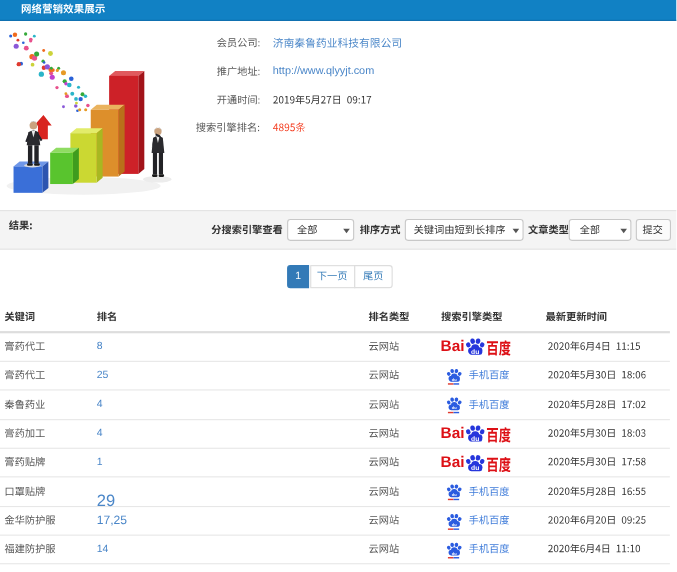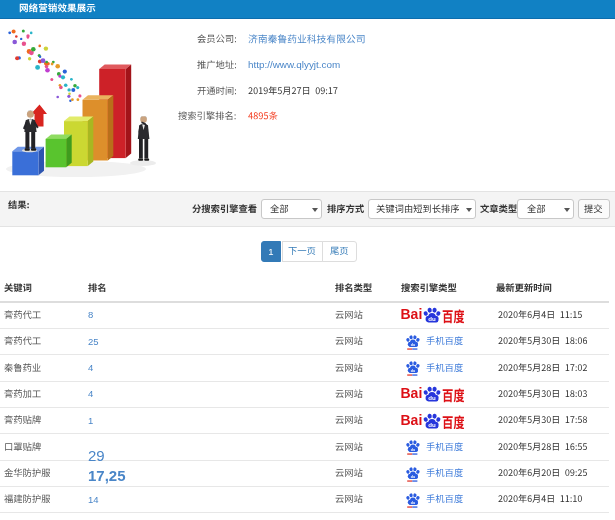--- a/index.html
+++ b/index.html
@@ -149,21 +149,21 @@
     <div style="position:absolute;left:88.0px;top:448px;font-size:15px;color:#4a86c8;font-weight:normal;line-height:1;white-space:nowrap">29</div>
     <svg style="position:absolute;left:335.0px;top:441.6px" width="27.9" height="9.3" viewBox="0 -176 600 200">
       <path fill="#555" d="M33 -152V-137H168V-152ZM28 9C36 5 48 5 158 -5C163 3 167 10 170 17L185 8C175 -11 155 -40 138 -62L124 -55C132 -44 141 -31 149 -19L49 -11C65 -30 81 -55 94 -80H189V-96H11V-80H73C61 -54 44 -30 38 -23C32 -15 27 -9 22 -8C25 -3 27 5 28 9ZM239 -107C248 -96 258 -83 267 -70C259 -49 248 -31 234 -18C238 -16 244 -11 246 -9C258 -22 268 -38 276 -57C282 -48 288 -39 291 -31L301 -41C296 -50 289 -61 281 -72C287 -89 291 -107 294 -126L281 -128C278 -113 275 -99 272 -86C264 -96 256 -106 248 -116ZM297 -107C306 -96 315 -83 324 -70C316 -48 305 -30 290 -16C294 -14 300 -10 302 -8C315 -21 325 -37 333 -56C340 -45 346 -34 349 -25L360 -34C355 -45 348 -58 339 -72C344 -88 348 -106 351 -126L337 -128C335 -113 332 -99 329 -86C322 -96 314 -106 306 -115ZM218 -156V16H233V-142H368V-4C368 0 367 1 363 1C359 1 346 1 333 1C335 5 337 11 338 15C356 16 367 15 374 13C380 10 383 6 383 -4V-156ZM412 -130V-116H489V-130ZM420 -105C424 -82 428 -53 429 -33L442 -36C441 -55 436 -84 432 -107ZM435 -163C440 -154 446 -141 449 -132L462 -137C460 -145 454 -158 448 -167ZM466 -110C463 -85 458 -50 453 -29C436 -25 421 -21 409 -19L413 -4C434 -9 462 -16 489 -23L487 -37L466 -32C471 -53 476 -83 480 -107ZM493 -72V16H508V6H568V15H584V-72H541V-112H592V-127H541V-168H526V-72ZM508 -8V-58H568V-8Z"></path>
     </svg>
     <svg style="position:absolute;left:497.5px;top:441.7px" width="89.5" height="9.05" viewBox="0 -176 1977 200">
       <path fill="#333" d="M9 0H101V-16H60C53 -16 44 -15 36 -14C71 -47 94 -77 94 -106C94 -132 77 -149 51 -149C33 -149 20 -141 8 -128L19 -117C27 -127 37 -134 49 -134C67 -134 76 -122 76 -105C76 -80 55 -51 9 -11ZM167 3C194 3 212 -23 212 -74C212 -125 194 -149 167 -149C139 -149 121 -125 121 -74C121 -23 139 3 167 3ZM167 -12C150 -12 139 -31 139 -74C139 -117 150 -135 167 -135C183 -135 195 -117 195 -74C195 -31 183 -12 167 -12ZM231 0H323V-16H282C275 -16 266 -15 258 -14C293 -47 316 -77 316 -106C316 -132 299 -149 273 -149C255 -149 242 -141 230 -128L241 -117C249 -127 259 -134 271 -134C289 -134 298 -122 298 -105C298 -80 277 -51 231 -11ZM389 3C416 3 434 -23 434 -74C434 -125 416 -149 389 -149C361 -149 343 -125 343 -74C343 -23 361 3 389 3ZM389 -12C372 -12 361 -31 361 -74C361 -117 372 -135 389 -135C405 -135 417 -117 417 -74C417 -31 405 -12 389 -12ZM454 -45V-30H546V16H562V-30H635V-45H562V-84H621V-99H562V-129H625V-144H505C509 -151 512 -158 515 -165L499 -169C490 -142 473 -116 454 -99C458 -97 464 -92 467 -90C478 -100 488 -114 498 -129H546V-99H487V-45ZM502 -45V-84H546V-45ZM696 3C721 3 744 -16 744 -48C744 -80 724 -94 700 -94C691 -94 685 -92 678 -89L682 -131H737V-147H666L661 -78L671 -72C679 -78 686 -81 695 -81C714 -81 726 -68 726 -47C726 -26 712 -13 695 -13C678 -13 667 -20 659 -29L649 -17C659 -7 673 3 696 3ZM796 -157V-96C796 -64 793 -23 761 5C764 7 770 13 772 16C792 -1 802 -24 807 -46H903V-6C903 -2 902 -1 897 0C893 0 876 0 860 -1C862 4 865 11 866 15C888 15 901 15 909 12C916 10 919 5 919 -6V-157ZM812 -143H903V-109H812ZM812 -95H903V-61H809C811 -73 812 -84 812 -95ZM964 0H1056V-16H1015C1008 -16 999 -15 991 -14C1026 -47 1049 -77 1049 -106C1049 -132 1032 -149 1006 -149C988 -149 975 -141 963 -128L974 -117C982 -127 992 -134 1004 -134C1022 -134 1031 -122 1031 -105C1031 -80 1010 -51 964 -11ZM1122 3C1149 3 1168 -14 1168 -35C1168 -55 1156 -66 1143 -74V-75C1152 -82 1163 -95 1163 -110C1163 -133 1147 -149 1122 -149C1100 -149 1082 -134 1082 -112C1082 -96 1091 -85 1102 -78V-77C1089 -70 1075 -56 1075 -36C1075 -14 1095 3 1122 3ZM1132 -80C1115 -86 1099 -94 1099 -112C1099 -126 1109 -135 1122 -135C1138 -135 1147 -124 1147 -109C1147 -98 1142 -88 1132 -80ZM1122 -11C1105 -11 1091 -22 1091 -38C1091 -52 1100 -64 1112 -71C1132 -63 1150 -56 1150 -36C1150 -21 1139 -11 1122 -11ZM1228 -70H1327V-14H1228ZM1228 -85V-139H1327V-85ZM1212 -154V14H1228V1H1327V13H1343V-154ZM1495 0H1575V-15H1546V-147H1532C1524 -142 1514 -139 1501 -136V-125H1527V-15H1495ZM1648 3C1671 3 1690 -17 1690 -45C1690 -76 1674 -91 1650 -91C1638 -91 1625 -84 1616 -73C1617 -119 1634 -134 1654 -134C1663 -134 1672 -130 1677 -123L1688 -134C1680 -143 1669 -149 1653 -149C1625 -149 1599 -127 1599 -70C1599 -22 1620 3 1648 3ZM1617 -59C1626 -72 1638 -77 1647 -77C1664 -77 1673 -65 1673 -45C1673 -25 1662 -12 1648 -12C1630 -12 1619 -28 1617 -59ZM1727 -78C1734 -78 1740 -84 1740 -92C1740 -100 1734 -106 1727 -106C1719 -106 1714 -100 1714 -92C1714 -84 1719 -78 1727 -78ZM1727 3C1734 3 1740 -3 1740 -11C1740 -20 1734 -25 1727 -25C1719 -25 1714 -20 1714 -11C1714 -3 1719 3 1727 3ZM1807 3C1832 3 1855 -16 1855 -48C1855 -80 1835 -94 1811 -94C1802 -94 1795 -92 1789 -89L1793 -131H1848V-147H1777L1772 -78L1782 -72C1790 -78 1796 -81 1806 -81C1824 -81 1836 -68 1836 -47C1836 -26 1823 -13 1805 -13C1788 -13 1777 -20 1769 -29L1760 -17C1770 -7 1784 3 1807 3ZM1918 3C1943 3 1966 -16 1966 -48C1966 -80 1946 -94 1922 -94C1913 -94 1906 -92 1900 -89L1904 -131H1959V-147H1888L1883 -78L1893 -72C1901 -78 1907 -81 1917 -81C1935 -81 1947 -68 1947 -47C1947 -26 1934 -13 1916 -13C1899 -13 1888 -20 1880 -29L1871 -17C1881 -7 1895 3 1918 3Z"></path>
     </svg>
     <svg style="position:absolute;left:4.0px;top:468.0px" width="46.5" height="9.3" viewBox="0 -176 1000 200">
       <path fill="#555" d="M40 -44C47 -32 55 -16 58 -7L71 -12C68 -22 60 -37 52 -48ZM147 -49C142 -37 133 -21 126 -11L137 -7C144 -16 153 -30 161 -43ZM100 -170C81 -140 44 -117 6 -104C10 -101 14 -95 16 -91C27 -95 38 -99 48 -105V-94H92V-67H23V-53H92V-4H14V10H187V-4H107V-53H178V-67H107V-94H152V-107C162 -100 173 -95 184 -91C186 -95 191 -101 194 -104C164 -114 128 -135 109 -156L114 -164ZM149 -108H53C71 -118 87 -131 100 -146C114 -132 131 -119 149 -108ZM306 -165V-125C295 -122 283 -118 271 -115C274 -112 276 -107 277 -103C287 -106 296 -109 306 -111V-94C306 -77 311 -73 331 -73C335 -73 361 -73 366 -73C382 -73 386 -79 388 -103C384 -104 378 -106 375 -108C374 -90 372 -86 365 -86C359 -86 336 -86 332 -86C323 -86 321 -87 321 -94V-116C344 -124 366 -133 383 -143L371 -155C359 -146 341 -138 321 -130V-165ZM265 -168C252 -147 231 -126 209 -113C213 -110 218 -104 220 -101C228 -107 237 -114 245 -121V-67H260V-137C267 -145 274 -154 279 -163ZM210 -44V-30H292V16H308V-30H390V-44H308V-68H292V-44ZM520 -164C524 -155 528 -142 529 -134L544 -139C542 -146 538 -158 534 -168ZM474 -134V-120H506C505 -67 501 -20 456 4C460 7 464 12 466 15C501 -4 514 -37 518 -76H563C561 -25 559 -5 555 -1C553 1 551 2 547 2C543 2 533 2 522 1C525 5 526 11 527 15C537 16 548 16 554 15C560 15 564 13 568 9C574 2 576 -21 578 -83C578 -85 578 -90 578 -90H520C520 -100 521 -110 521 -120H590V-134ZM416 -159V16H431V-146H460C455 -132 449 -113 443 -98C458 -82 462 -68 462 -57C462 -50 461 -45 458 -43C456 -41 454 -41 451 -41C447 -41 443 -41 438 -41C441 -37 442 -31 442 -27C447 -27 452 -27 457 -27C461 -28 465 -29 468 -31C473 -35 476 -44 476 -55C476 -68 472 -82 457 -100C464 -116 472 -137 478 -154L468 -160L466 -159ZM638 -168V-128H611V-113H638V-70C626 -67 616 -64 608 -62L612 -47L638 -55V-3C638 0 637 1 634 1C632 1 623 1 614 1C616 5 618 11 619 15C632 15 640 15 645 12C650 10 652 6 652 -3V-59L677 -67L674 -81L652 -74V-113H675V-128H652V-168ZM718 -162C725 -153 733 -142 737 -133H689V-80C689 -53 687 -19 665 6C668 8 674 13 677 16C697 -6 703 -40 704 -67H770V-55H785V-133H737L751 -139C747 -147 739 -159 732 -167ZM770 -82H704V-120H770ZM822 -161V-89C822 -59 820 -19 807 9C810 10 816 14 819 16C828 -3 832 -28 834 -52H866V-2C866 1 865 2 862 2C859 2 851 2 842 2C844 6 846 12 846 16C860 16 868 16 873 13C878 11 880 6 880 -2V-161ZM835 -147H866V-114H835ZM835 -100H866V-66H835C835 -74 835 -82 835 -89ZM972 -78C967 -61 960 -46 952 -33C942 -47 935 -62 930 -78ZM897 -160V16H912V-78H917C923 -57 932 -38 943 -22C934 -11 923 -2 912 4C916 6 920 11 921 15C932 8 943 0 952 -11C961 0 972 10 984 16C987 13 991 7 994 5C981 -1 970 -11 960 -22C973 -40 983 -62 988 -89L979 -93L977 -92H912V-146H968V-121C968 -119 967 -118 964 -118C961 -118 950 -118 938 -118C940 -115 942 -110 943 -106C958 -106 968 -106 974 -108C981 -110 982 -114 982 -121V-160Z"></path>
     </svg>
-    <div style="position:absolute;left:88.0px;top:468.4px;font-size:15px;color:#4a86c8;font-weight:bold;line-height:1;white-space:nowrap">17,25</div>
+    <div style="position:absolute;left:88.0px;top:468.4px;font-size:11px;color:#4a86c8;font-weight:normal;line-height:1;white-space:nowrap">17,25</div>
     <svg style="position:absolute;left:335.0px;top:468.0px" width="27.9" height="9.3" viewBox="0 -176 600 200">
       <path fill="#555" d="M33 -152V-137H168V-152ZM28 9C36 5 48 5 158 -5C163 3 167 10 170 17L185 8C175 -11 155 -40 138 -62L124 -55C132 -44 141 -31 149 -19L49 -11C65 -30 81 -55 94 -80H189V-96H11V-80H73C61 -54 44 -30 38 -23C32 -15 27 -9 22 -8C25 -3 27 5 28 9ZM239 -107C248 -96 258 -83 267 -70C259 -49 248 -31 234 -18C238 -16 244 -11 246 -9C258 -22 268 -38 276 -57C282 -48 288 -39 291 -31L301 -41C296 -50 289 -61 281 -72C287 -89 291 -107 294 -126L281 -128C278 -113 275 -99 272 -86C264 -96 256 -106 248 -116ZM297 -107C306 -96 315 -83 324 -70C316 -48 305 -30 290 -16C294 -14 300 -10 302 -8C315 -21 325 -37 333 -56C340 -45 346 -34 349 -25L360 -34C355 -45 348 -58 339 -72C344 -88 348 -106 351 -126L337 -128C335 -113 332 -99 329 -86C322 -96 314 -106 306 -115ZM218 -156V16H233V-142H368V-4C368 0 367 1 363 1C359 1 346 1 333 1C335 5 337 11 338 15C356 16 367 15 374 13C380 10 383 6 383 -4V-156ZM412 -130V-116H489V-130ZM420 -105C424 -82 428 -53 429 -33L442 -36C441 -55 436 -84 432 -107ZM435 -163C440 -154 446 -141 449 -132L462 -137C460 -145 454 -158 448 -167ZM466 -110C463 -85 458 -50 453 -29C436 -25 421 -21 409 -19L413 -4C434 -9 462 -16 489 -23L487 -37L466 -32C471 -53 476 -83 480 -107ZM493 -72V16H508V6H568V15H584V-72H541V-112H592V-127H541V-168H526V-72ZM508 -8V-58H568V-8Z"></path>
     </svg>
     <svg style="position:absolute;left:497.5px;top:468.1px" width="89.5" height="9.05" viewBox="0 -176 1977 200">
       <path fill="#333" d="M9 0H101V-16H60C53 -16 44 -15 36 -14C71 -47 94 -77 94 -106C94 -132 77 -149 51 -149C33 -149 20 -141 8 -128L19 -117C27 -127 37 -134 49 -134C67 -134 76 -122 76 -105C76 -80 55 -51 9 -11ZM167 3C194 3 212 -23 212 -74C212 -125 194 -149 167 -149C139 -149 121 -125 121 -74C121 -23 139 3 167 3ZM167 -12C150 -12 139 -31 139 -74C139 -117 150 -135 167 -135C183 -135 195 -117 195 -74C195 -31 183 -12 167 -12ZM231 0H323V-16H282C275 -16 266 -15 258 -14C293 -47 316 -77 316 -106C316 -132 299 -149 273 -149C255 -149 242 -141 230 -128L241 -117C249 -127 259 -134 271 -134C289 -134 298 -122 298 -105C298 -80 277 -51 231 -11ZM389 3C416 3 434 -23 434 -74C434 -125 416 -149 389 -149C361 -149 343 -125 343 -74C343 -23 361 3 389 3ZM389 -12C372 -12 361 -31 361 -74C361 -117 372 -135 389 -135C405 -135 417 -117 417 -74C417 -31 405 -12 389 -12ZM454 -45V-30H546V16H562V-30H635V-45H562V-84H621V-99H562V-129H625V-144H505C509 -151 512 -158 515 -165L499 -169C490 -142 473 -116 454 -99C458 -97 464 -92 467 -90C478 -100 488 -114 498 -129H546V-99H487V-45ZM502 -45V-84H546V-45ZM704 3C727 3 746 -17 746 -45C746 -76 730 -91 706 -91C694 -91 681 -84 672 -73C673 -119 690 -134 710 -134C719 -134 728 -130 733 -123L744 -134C736 -143 725 -149 709 -149C681 -149 655 -127 655 -70C655 -22 676 3 704 3ZM673 -59C682 -72 694 -77 703 -77C720 -77 729 -65 729 -45C729 -25 718 -12 704 -12C686 -12 675 -28 673 -59ZM796 -157V-96C796 -64 793 -23 761 5C764 7 770 13 772 16C792 -1 802 -24 807 -46H903V-6C903 -2 902 -1 897 0C893 0 876 0 860 -1C862 4 865 11 866 15C888 15 901 15 909 12C916 10 919 5 919 -6V-157ZM812 -143H903V-109H812ZM812 -95H903V-61H809C811 -73 812 -84 812 -95ZM964 0H1056V-16H1015C1008 -16 999 -15 991 -14C1026 -47 1049 -77 1049 -106C1049 -132 1032 -149 1006 -149C988 -149 975 -141 963 -128L974 -117C982 -127 992 -134 1004 -134C1022 -134 1031 -122 1031 -105C1031 -80 1010 -51 964 -11ZM1122 3C1149 3 1167 -23 1167 -74C1167 -125 1149 -149 1122 -149C1094 -149 1076 -125 1076 -74C1076 -23 1094 3 1122 3ZM1122 -12C1105 -12 1094 -31 1094 -74C1094 -117 1105 -135 1122 -135C1138 -135 1150 -117 1150 -74C1150 -31 1138 -12 1122 -12ZM1228 -70H1327V-14H1228ZM1228 -85V-139H1327V-85ZM1212 -154V14H1228V1H1327V13H1343V-154ZM1533 3C1560 3 1578 -23 1578 -74C1578 -125 1560 -149 1533 -149C1505 -149 1487 -125 1487 -74C1487 -23 1505 3 1533 3ZM1533 -12C1516 -12 1505 -31 1505 -74C1505 -117 1516 -135 1533 -135C1549 -135 1561 -117 1561 -74C1561 -31 1549 -12 1533 -12ZM1635 3C1662 3 1688 -20 1688 -80C1688 -126 1667 -149 1639 -149C1616 -149 1597 -130 1597 -102C1597 -71 1613 -56 1637 -56C1649 -56 1662 -63 1671 -73C1670 -28 1653 -13 1634 -13C1625 -13 1616 -17 1610 -24L1600 -12C1608 -4 1619 3 1635 3ZM1671 -89C1661 -75 1650 -69 1640 -69C1623 -69 1614 -82 1614 -102C1614 -122 1625 -135 1639 -135C1658 -135 1669 -119 1671 -89ZM1727 -78C1734 -78 1740 -84 1740 -92C1740 -100 1734 -106 1727 -106C1719 -106 1714 -100 1714 -92C1714 -84 1719 -78 1727 -78ZM1727 3C1734 3 1740 -3 1740 -11C1740 -20 1734 -25 1727 -25C1719 -25 1714 -20 1714 -11C1714 -3 1719 3 1727 3ZM1763 0H1856V-16H1815C1808 -16 1799 -15 1791 -14C1825 -47 1849 -77 1849 -106C1849 -132 1832 -149 1806 -149C1787 -149 1774 -141 1763 -128L1773 -117C1781 -127 1792 -134 1804 -134C1822 -134 1831 -122 1831 -105C1831 -80 1809 -51 1763 -11ZM1918 3C1943 3 1966 -16 1966 -48C1966 -80 1946 -94 1922 -94C1913 -94 1906 -92 1900 -89L1904 -131H1959V-147H1888L1883 -78L1893 -72C1901 -78 1907 -81 1917 -81C1935 -81 1947 -68 1947 -47C1947 -26 1934 -13 1916 -13C1899 -13 1888 -20 1880 -29L1871 -17C1881 -7 1895 3 1918 3Z"></path>
     </svg>
     <svg style="position:absolute;left:4.0px;top:494.3px" width="46.5" height="9.3" viewBox="0 -176 1000 200">
       <path fill="#555" d="M27 -162C32 -153 39 -140 42 -132L54 -138C51 -146 44 -158 39 -167ZM107 -120H164V-98H107ZM93 -132V-85H178V-132ZM82 -158V-145H188V-158ZM127 -60V-39H97V-60ZM141 -60H173V-39H141ZM127 -27V-6H97V-27ZM141 -27H173V-6H141ZM11 -130V-117H62C49 -90 26 -65 4 -51C6 -48 10 -41 12 -37C21 -43 30 -51 38 -61V16H53V-71C60 -63 70 -53 74 -48L83 -59V16H97V7H173V15H187V-72H83V-60C78 -64 64 -77 57 -83C66 -96 75 -111 80 -126L72 -131L69 -130ZM279 -151V-139H316V-124H266V-112H316V-97H277V-84H316V-69H276V-58H316V-42H267V-30H316V-10H330V-30H387V-42H330V-58H380V-69H330V-84H375V-112H389V-124H375V-151H330V-168H316V-151ZM330 -112H362V-97H330ZM330 -124V-139H362V-124ZM219 -79C219 -81 224 -83 227 -85H252C249 -67 245 -52 240 -39C235 -47 230 -57 227 -69L216 -64C220 -48 226 -35 234 -25C227 -12 218 -2 207 6C211 8 216 13 218 16C228 9 237 -1 244 -14C265 6 294 11 331 11H387C387 7 390 0 392 -3C382 -3 339 -3 331 -3C297 -3 269 -7 250 -26C258 -45 264 -68 267 -97L258 -99L256 -98H238C248 -113 259 -132 268 -152L258 -158L253 -156H213V-142H247C239 -124 229 -108 226 -103C222 -97 217 -92 213 -91C215 -88 218 -82 219 -79ZM520 -164C524 -155 528 -142 529 -134L544 -139C542 -146 538 -158 534 -168ZM474 -134V-120H506C505 -67 501 -20 456 4C460 7 464 12 466 15C501 -4 514 -37 518 -76H563C561 -25 559 -5 555 -1C553 1 551 2 547 2C543 2 533 2 522 1C525 5 526 11 527 15C537 16 548 16 554 15C560 15 564 13 568 9C574 2 576 -21 578 -83C578 -85 578 -90 578 -90H520C520 -100 521 -110 521 -120H590V-134ZM416 -159V16H431V-146H460C455 -132 449 -113 443 -98C458 -82 462 -68 462 -57C462 -50 461 -45 458 -43C456 -41 454 -41 451 -41C447 -41 443 -41 438 -41C441 -37 442 -31 442 -27C447 -27 452 -27 457 -27C461 -28 465 -29 468 -31C473 -35 476 -44 476 -55C476 -68 472 -82 457 -100C464 -116 472 -137 478 -154L468 -160L466 -159ZM638 -168V-128H611V-113H638V-70C626 -67 616 -64 608 -62L612 -47L638 -55V-3C638 0 637 1 634 1C632 1 623 1 614 1C616 5 618 11 619 15C632 15 640 15 645 12C650 10 652 6 652 -3V-59L677 -67L674 -81L652 -74V-113H675V-128H652V-168ZM718 -162C725 -153 733 -142 737 -133H689V-80C689 -53 687 -19 665 6C668 8 674 13 677 16C697 -6 703 -40 704 -67H770V-55H785V-133H737L751 -139C747 -147 739 -159 732 -167ZM770 -82H704V-120H770ZM822 -161V-89C822 -59 820 -19 807 9C810 10 816 14 819 16C828 -3 832 -28 834 -52H866V-2C866 1 865 2 862 2C859 2 851 2 842 2C844 6 846 12 846 16C860 16 868 16 873 13C878 11 880 6 880 -2V-161ZM835 -147H866V-114H835ZM835 -100H866V-66H835C835 -74 835 -82 835 -89ZM972 -78C967 -61 960 -46 952 -33C942 -47 935 -62 930 -78ZM897 -160V16H912V-78H917C923 -57 932 -38 943 -22C934 -11 923 -2 912 4C916 6 920 11 921 15C932 8 943 0 952 -11C961 0 972 10 984 16C987 13 991 7 994 5C981 -1 970 -11 960 -22C973 -40 983 -62 988 -89L979 -93L977 -92H912V-146H968V-121C968 -119 967 -118 964 -118C961 -118 950 -118 938 -118C940 -115 942 -110 943 -106C958 -106 968 -106 974 -108C981 -110 982 -114 982 -121V-160Z"></path>
     </svg>
     <div style="position:absolute;left:88.0px;top:494.8px;font-size:9.5px;color:#4a86c8;font-weight:normal;line-height:1;white-space:nowrap">14</div>

